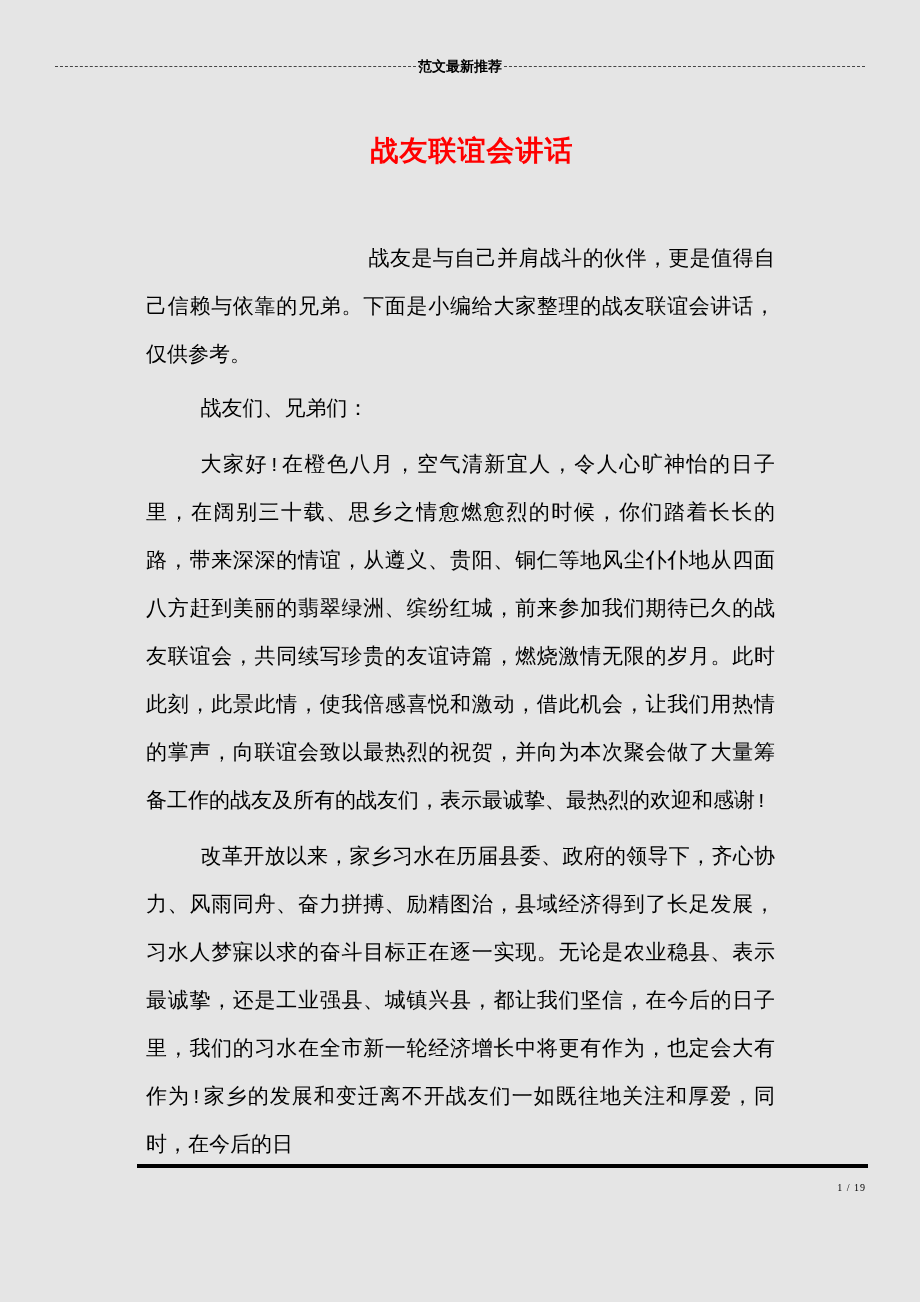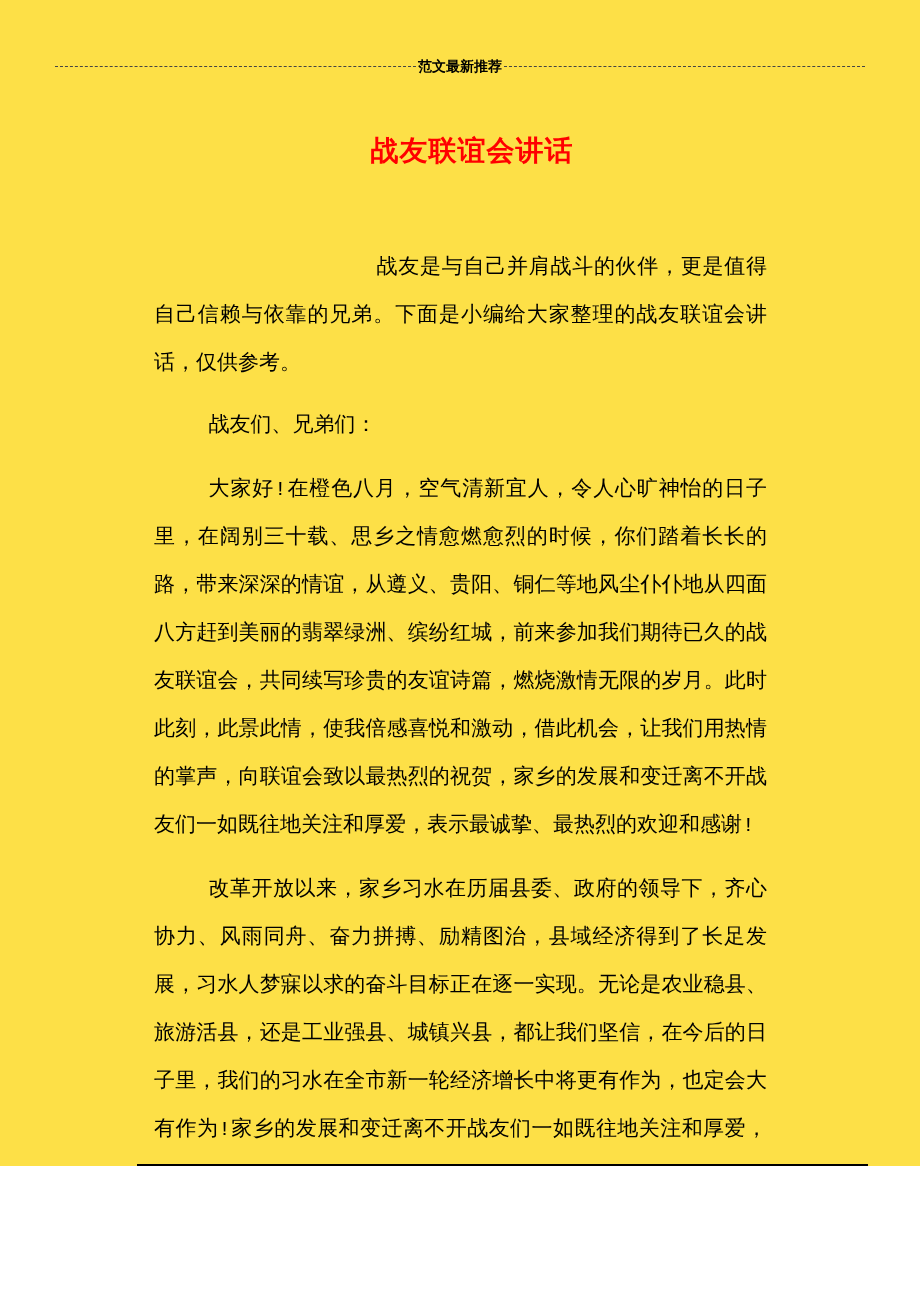--- a/index.html
+++ b/index.html
@@ -3,22 +3,22 @@
 <meta charset="utf-8">
 <style>
   html, body {
     margin: 0;
     padding: 0;
     background: #ffffff;
   }
   .page {
     position: relative;
     width: 920px;
-    height: 1166px;
-    background: #fde047;
+    height: 1302px;
+    background: #e5e5e5;
     overflow: hidden;
     font-family: "Liberation Serif", "DejaVu Serif", serif;
     color: #000000;
   }
   
   .page-header {
     position: absolute;
     top: 56px;
     left: 55px;
     right: 55px;
@@ -57,21 +57,21 @@
     position: absolute;
     top: 226px;
     left: 138px;
     width: 645px;
     font-size: 21px;
     line-height: 48px;
     text-align: justify;
     text-justify: inter-ideograph;
   }
   .doc-body p {
-    margin: 16px;
+    margin: 8px;
     padding: 0;
   }
   .indent-intro   { text-indent: 10.6em; }
   .indent-heading { text-indent: 3.1em; }
   .indent-normal  { text-indent: 2.6em; font-family: Liberation Mono, monospace; }
   
   .watermark {
     position: absolute;
     top: 596px;
     left: 0;
@@ -109,21 +109,21 @@
     <span class="header-dash"></span>
     <span class="header-label">范文最新推荐</span>
     <span class="header-dash"></span>
   </div>
 
   <h1 class="doc-title" style="color: rgb(255, 0, 0);">战友联谊会讲话</h1>
 
   <div class="doc-body">
     <p class="indent-intro">战友是与自己并肩战斗的伙伴，更是值得自己信赖与依靠的兄弟。下面是小编给大家整理的战友联谊会讲话，仅供参考。</p>
     <p class="indent-normal">战友们、兄弟们：</p>
-    <p class="indent-normal">大家好!在橙色八月，空气清新宜人，令人心旷神怡的日子里，在阔别三十载、思乡之情愈燃愈烈的时候，你们踏着长长的路，带来深深的情谊，从遵义、贵阳、铜仁等地风尘仆仆地从四面八方赶到美丽的翡翠绿洲、缤纷红城，前来参加我们期待已久的战友联谊会，共同续写珍贵的友谊诗篇，燃烧激情无限的岁月。此时此刻，此景此情，使我倍感喜悦和激动，借此机会，让我们用热情的掌声，向联谊会致以最热烈的祝贺，家乡的发展和变迁离不开战友们一如既往地关注和厚爱，表示最诚挚、最热烈的欢迎和感谢!</p>
-    <p class="indent-normal">改革开放以来，家乡习水在历届县委、政府的领导下，齐心协力、风雨同舟、奋力拼搏、励精图治，县域经济得到了长足发展，习水人梦寐以求的奋斗目标正在逐一实现。无论是农业稳县、旅游活县，还是工业强县、城镇兴县，都让我们坚信，在今后的日子里，我们的习水在全市新一轮经济增长中将更有作为，也定会大有作为!家乡的发展和变迁离不开战友们一如既往地关注和厚爱，同时，在今后的日</p>
+    <p class="indent-normal">大家好!在橙色八月，空气清新宜人，令人心旷神怡的日子里，在阔别三十载、思乡之情愈燃愈烈的时候，你们踏着长长的路，带来深深的情谊，从遵义、贵阳、铜仁等地风尘仆仆地从四面八方赶到美丽的翡翠绿洲、缤纷红城，前来参加我们期待已久的战友联谊会，共同续写珍贵的友谊诗篇，燃烧激情无限的岁月。此时此刻，此景此情，使我倍感喜悦和激动，借此机会，让我们用热情的掌声，向联谊会致以最热烈的祝贺，并向为本次聚会做了大量筹备工作的战友及所有的战友们，表示最诚挚、最热烈的欢迎和感谢!</p>
+    <p class="indent-normal">改革开放以来，家乡习水在历届县委、政府的领导下，齐心协力、风雨同舟、奋力拼搏、励精图治，县域经济得到了长足发展，习水人梦寐以求的奋斗目标正在逐一实现。无论是农业稳县、表示最诚挚，还是工业强县、城镇兴县，都让我们坚信，在今后的日子里，我们的习水在全市新一轮经济增长中将更有作为，也定会大有作为!家乡的发展和变迁离不开战友们一如既往地关注和厚爱，同时，在今后的日</p>
   </div>
 
 
   <div class="footer-divider"></div>
   <div class="page-number">1 / 19</div>
 
 </div>
 
 </body></html>

